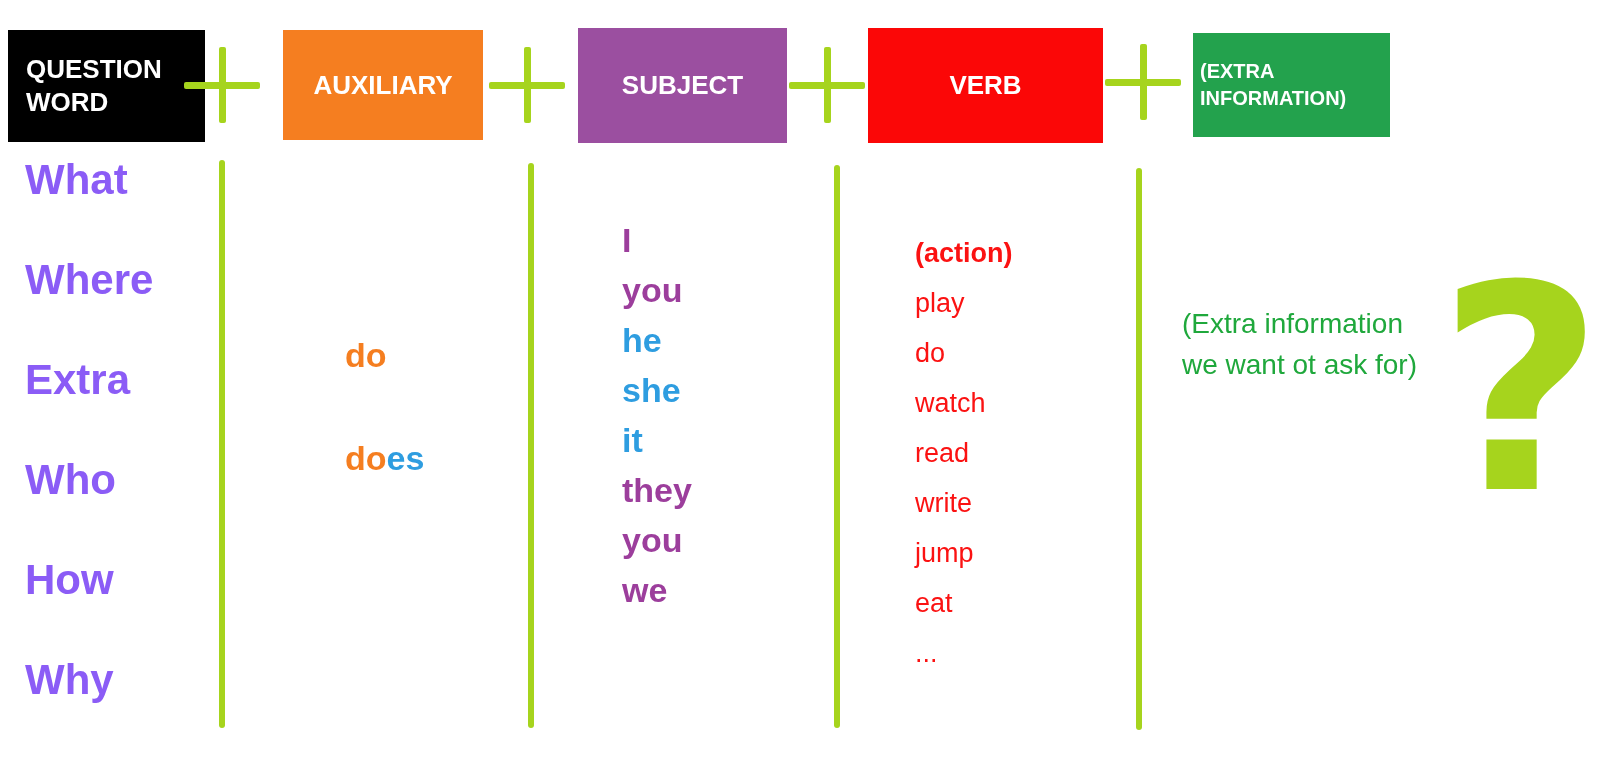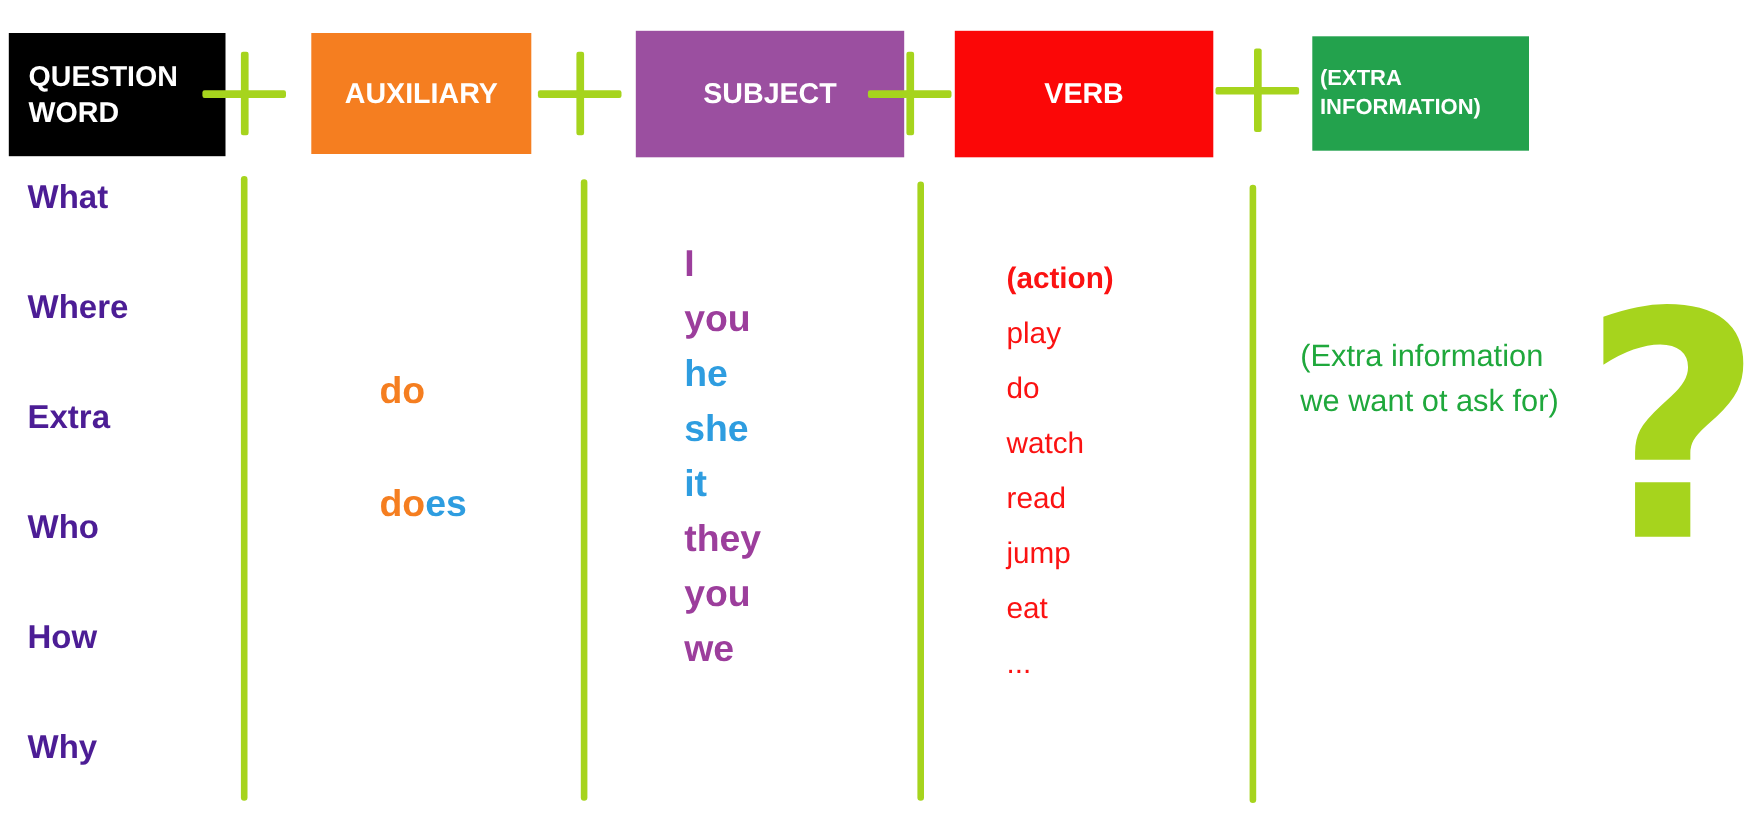--- a/index.html
+++ b/index.html
@@ -8,39 +8,39 @@
   }
   html,body{margin:0;padding:0;background:#fff;}
   .canvas{
     position:relative;width:1600px;height:760px;background:#ffffff;
     font-family:"Liberation Sans", sans-serif;overflow:hidden;
   }
   
   .box{position:absolute;display:flex;align-items:center;color:#fff;font-weight:bold;box-sizing:border-box;}
   .box-0{left:8px;top:30px;width:197px;height:112px;font-size:26px;line-height:33px;padding-left:18px;}
   .box-1{left:283px;top:30px;width:200px;height:110px;justify-content:center;font-size:26px;}
-  .box-2{left:578px;top:28px;width:244px;height:115px;justify-content:center;font-size:26px;}
+  .box-2{left:578px;top:28px;width:209px;height:115px;justify-content:center;font-size:26px;}
   .box-3{left:868px;top:28px;width:235px;height:115px;justify-content:center;font-size:26px;}
   .box-4{left:1193px;top:33px;width:197px;height:104px;font-size:20px;line-height:27px;padding-left:7px;padding-right:40px;}
   
   .plus{position:absolute;width:80px;height:80px;}
   .plus::before{content:"";position:absolute;left:50%;top:2px;width:7px;height:76px;margin-left:-3.5px;background:var(--green);border-radius:2px;}
   .plus::after{content:"";position:absolute;top:50%;left:2px;height:7px;width:76px;margin-top:-3.5px;background:var(--green);border-radius:2px;}
   .plus-0{left:182px;top:45px;}
   .plus-1{left:487px;top:45px;}
   .plus-2{left:787px;top:45px;}
   .plus-3{left:1103px;top:42px;}
   
   .vline{position:absolute;width:6px;background:var(--green);border-radius:3px;}
   .vline-0{left:219px;top:160px;height:568px;}
   .vline-1{left:528px;top:163px;height:565px;}
   .vline-2{left:834px;top:165px;height:563px;}
   .vline-3{left:1136px;top:168px;height:562px;}
   
-  .qwords{position:absolute;left:25px;top:130px;font-size:30px;font-weight:bold;color:#4c1d95;}
+  .qwords{position:absolute;left:25px;top:130px;font-size:42px;font-weight:bold;color:#8b5cf6;}
   .qwords .item{height:100px;line-height:100px;}
   .aux{position:absolute;left:345px;top:330px;font-size:34px;font-weight:bold;}
   .aux .item{height:50px;line-height:50px;}
   .aux .item + .item{margin-top:53px;}
   .subjects{position:absolute;left:622px;top:215px;font-size:34px;font-weight:bold;}
   .subjects .item{height:50px;line-height:50px;}
   .verbs{position:absolute;left:915px;top:228px;font-size:27px;color:var(--red-text);}
   .verbs .item{height:50px;line-height:50px;}
   .verbs .item.bold{font-weight:bold;}
   .note{position:absolute;left:1182px;top:303px;font-size:28px;line-height:41px;color:#1fa83c;}
@@ -92,20 +92,21 @@
       <div class="item bold" style="color: rgb(156, 62, 156);">they</div>
       <div class="item bold" style="color: rgb(156, 62, 156);">you</div>
       <div class="item bold" style="color: rgb(156, 62, 156);">we</div>
     </div>
   <div class="verbs" id="verbs">
       <div class="item bold">(action)</div>
       <div class="item">play</div>
       <div class="item">do</div>
       <div class="item">watch</div>
       <div class="item">read</div>
+      <div class="item">write</div>
       <div class="item">jump</div>
       <div class="item">eat</div>
       <div class="item">...</div>
     </div>
 
   <div class="note">
     <span>(Extra information</span>
     <span>we want ot ask for)</span>
   </div>
 

